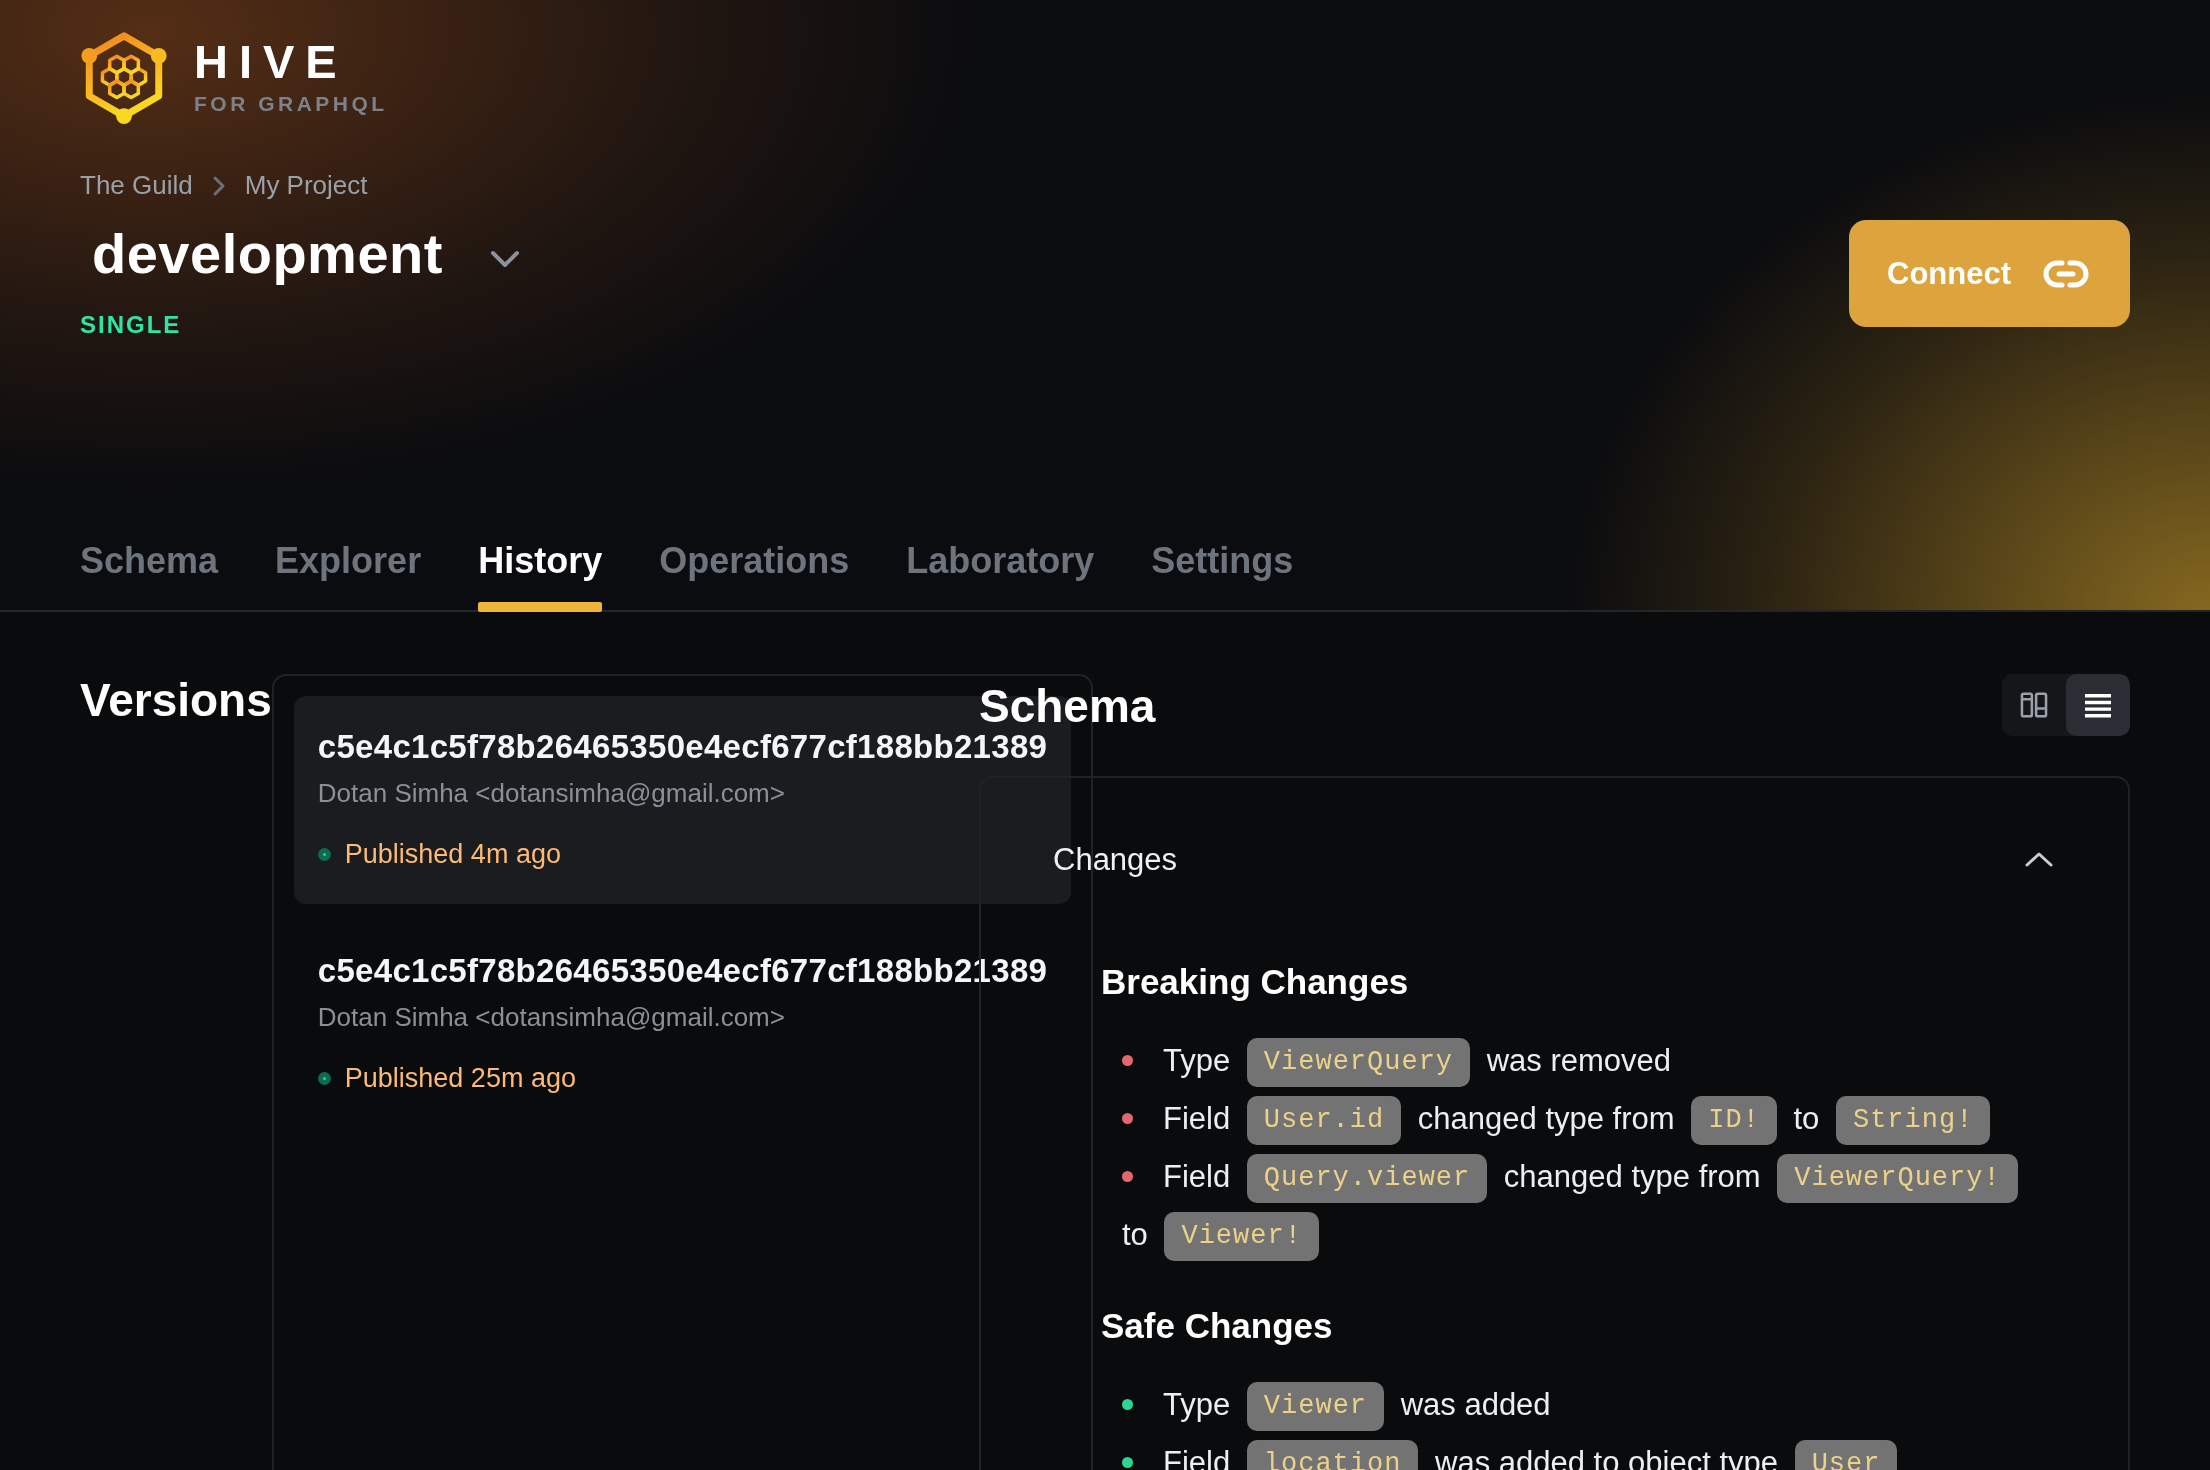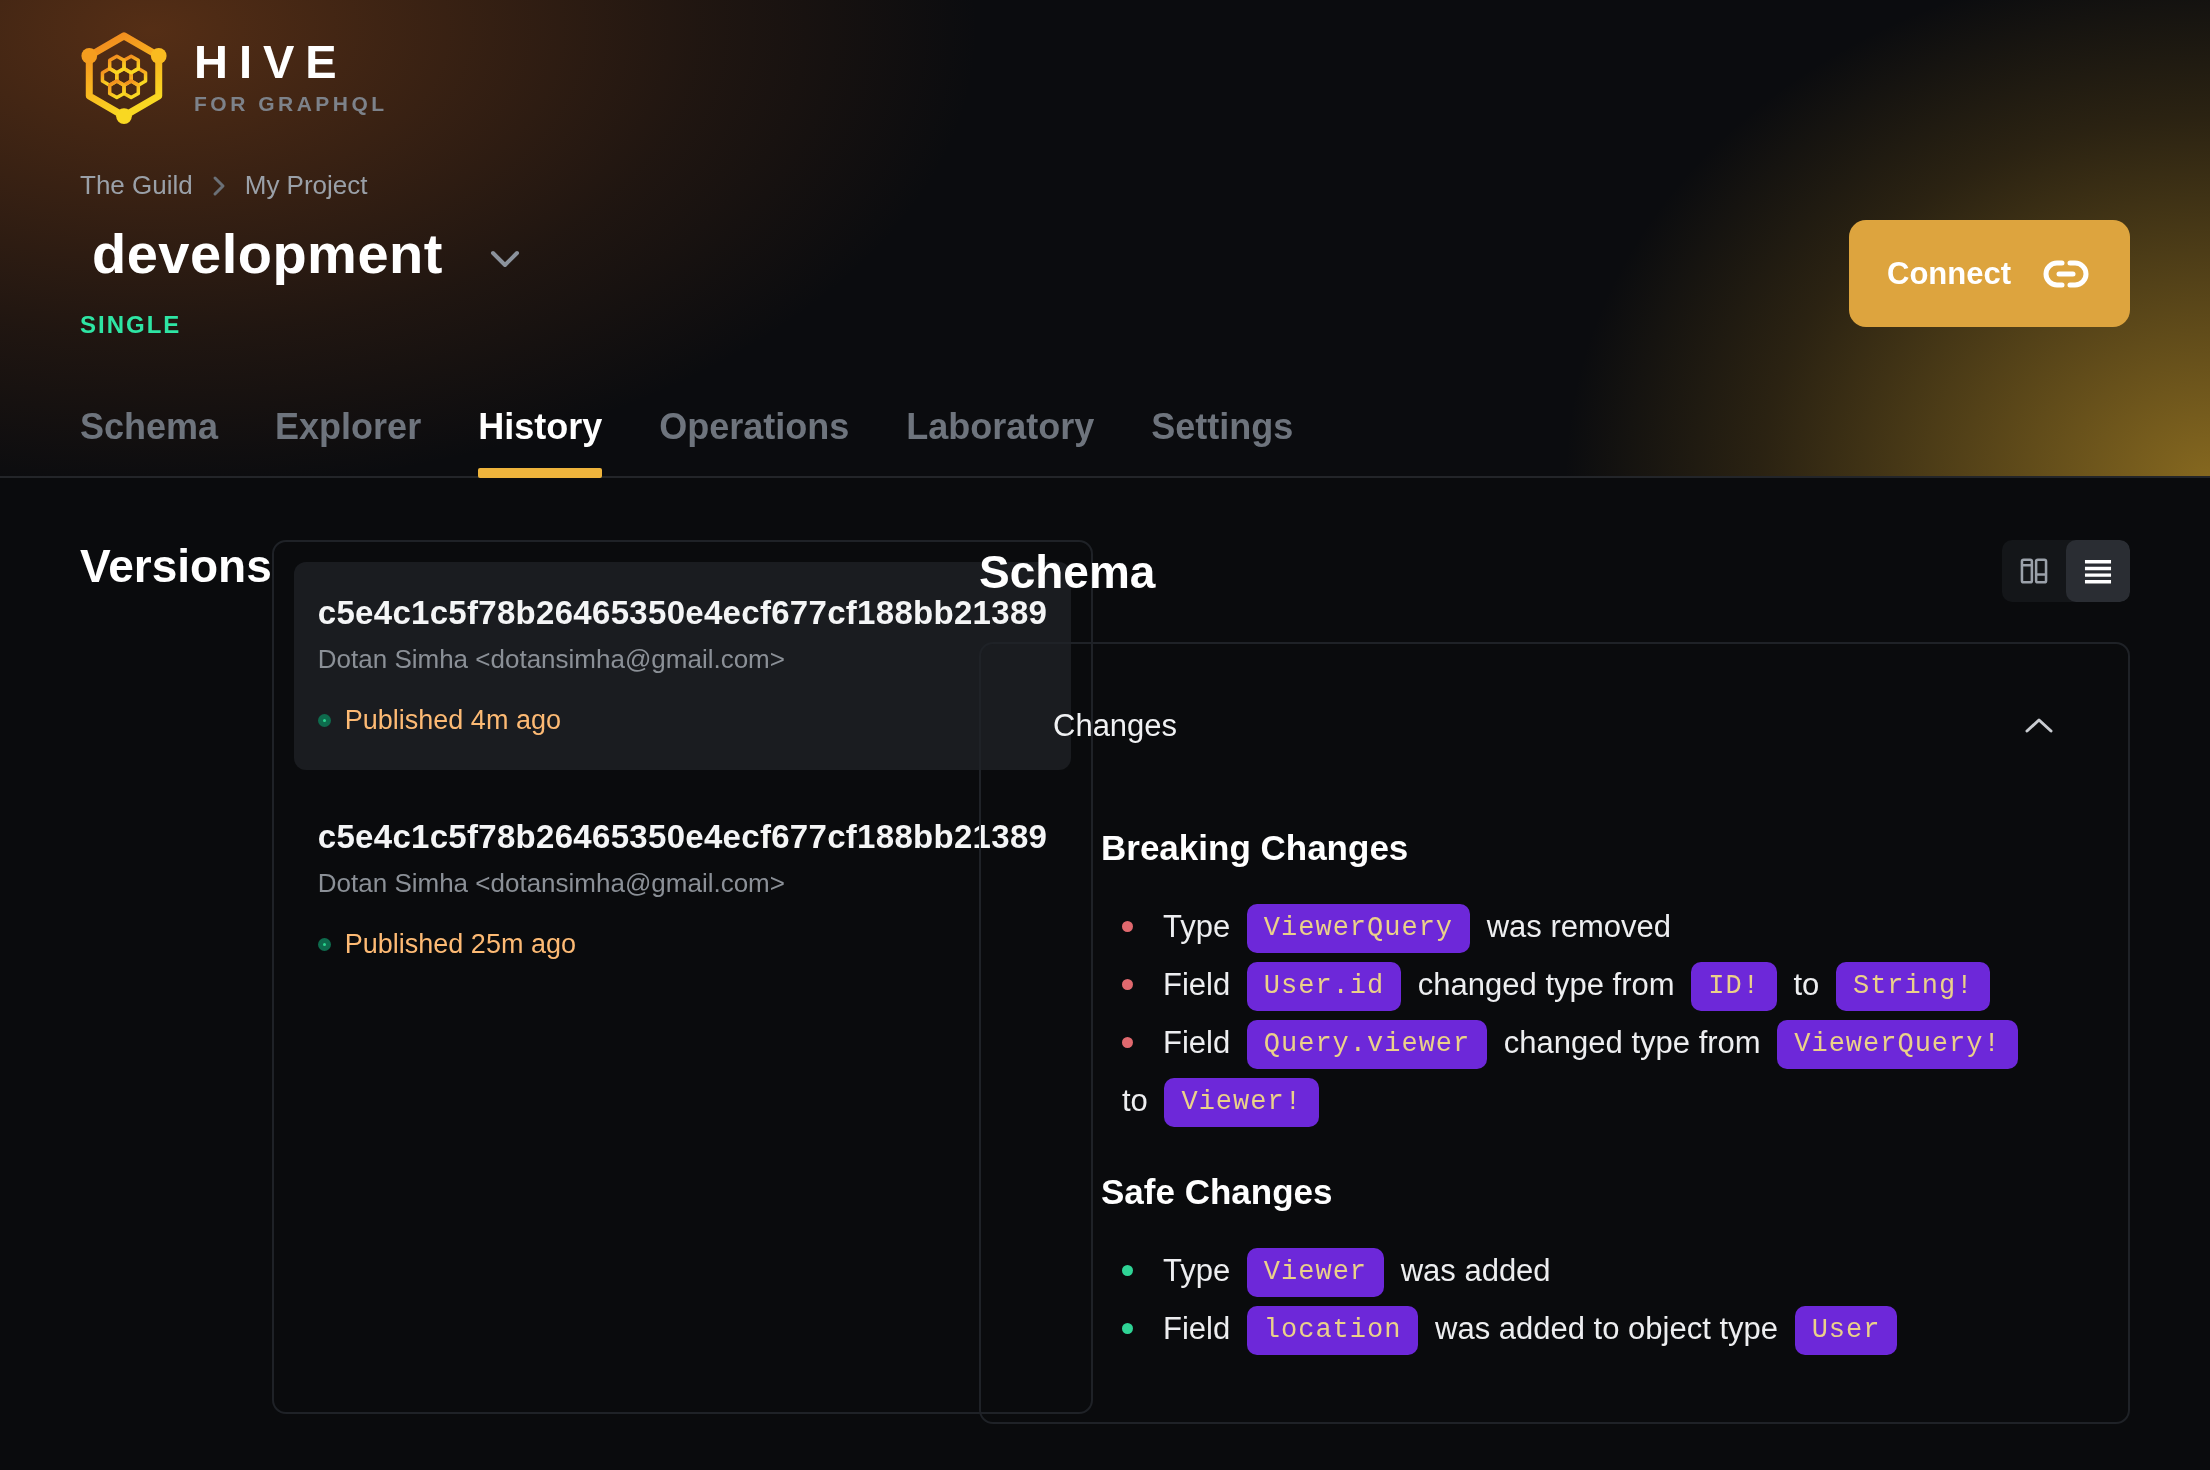--- a/index.html
+++ b/index.html
@@ -8,21 +8,21 @@
     width:2210px; height:1470px; overflow:hidden;
     background:#0a0b0d;
     font-family:"Liberation Sans", sans-serif;
     color:#fff;
     -webkit-font-smoothing:antialiased;
   }
 
   
   .app-header {
     position:relative;
-    height:478px;
+    height:612px;
     padding:28px 80px 0;
     border-bottom:2px solid #232529;
     background:
       radial-gradient(1150px 640px at 150px 30px, rgba(158,80,28,0.50), rgba(140,72,26,0.16) 48%, rgba(0,0,0,0) 72%),
       radial-gradient(860px 700px at 100% 101%, rgba(235,180,45,0.55), rgba(170,124,30,0.20) 52%, rgba(0,0,0,0) 75%),
       #0b0c0f;
   }
   .logo-row { display:flex; align-items:center; gap:26px; height:96px; width:fit-content; cursor:pointer; }
   .brand-name { font-size:47px; font-weight:800; letter-spacing:11px; color:#ffffff; line-height:1; }
   .brand-tagline { font-size:21px; font-weight:700; letter-spacing:3.5px; color:#7d828a; margin-top:8px; line-height:1; }
@@ -109,21 +109,21 @@
     padding-left:21px;
     font-size:31px; color:#edeef0;
     line-height:58px;
   }
   .bullet {
     display:inline-block; width:11px; height:11px; border-radius:50%;
     margin:0 30px 5px 0; vertical-align:middle;
   }
   .chip {
     display:inline-block;
-    background:#6d28d9; color:#ebd189;
+    background:#737373; color:#ebd189;
     font-family:"Liberation Mono","DejaVu Sans Mono",monospace;
     font-size:27px; line-height:1.1;
     padding:10px 17px 9px; border-radius:10px;
     margin:0 8px; vertical-align:middle;
     letter-spacing:1px;
   }
   .nowrap { white-space:nowrap; }
 </style>
 </head>
 <body>

